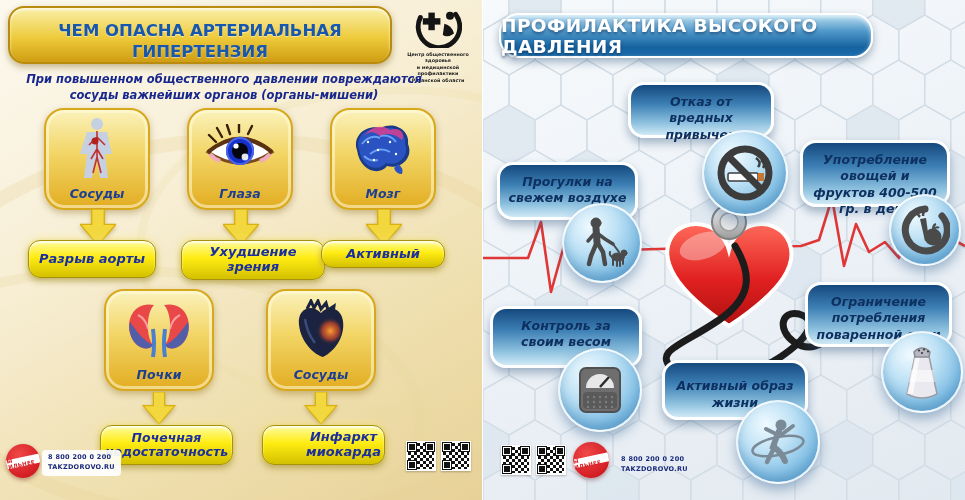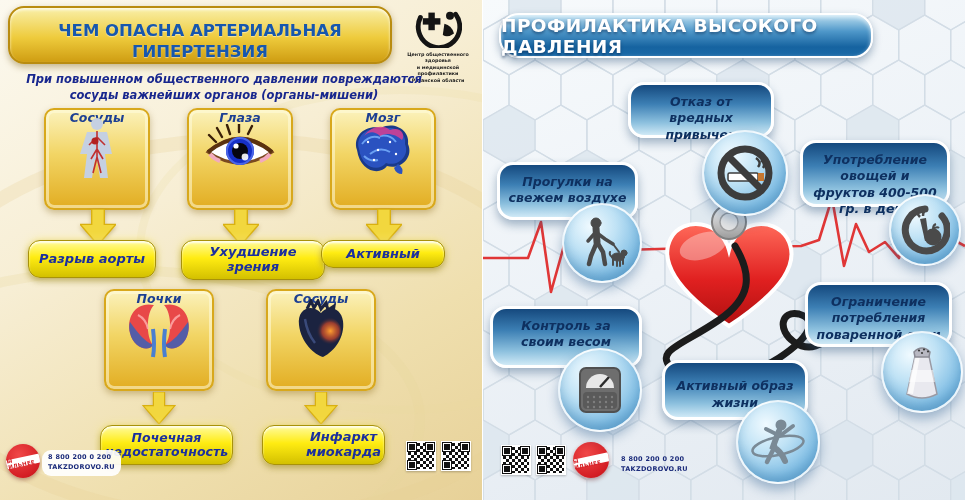--- a/index.html
+++ b/index.html
@@ -18,24 +18,24 @@
   .gold-banner span { color:#1757ad; font-weight:bold; font-size:16.5px; line-height:1.25; padding:0 28px;
     text-shadow:0 1px 1px rgba(255,255,255,.5);margin-top:14px; }
 
   .org-logo { position:absolute; width:82px; text-align:center; }
   .org-logo.on-left { left:397px; top:6px; color:#1c1c1c; }
   .org-logo .org-text { font-size:4.8px; line-height:1.35; font-weight:bold; }
 
   .subtitle { position:absolute; left:0; top:72px; width:448px; text-align:center;
     font-size:11.5px; font-weight:bold; font-style:italic; color:#18278e; line-height:1.35; }
 
-  .organ-card { position:absolute; width:106px; height:102px; border-radius:10px;
+  .organ-card { position:absolute; width:106px; height:102px; border-radius:20px;
     background:linear-gradient(180deg,#fbf2bc 0%,#f2d565 45%,#e2ad22 100%);
     border:2px solid #d8a81c; box-shadow:0 3px 7px rgba(120,85,0,.35), inset 0 0 0 3px rgba(255,252,220,.55);
-    display:flex; flex-direction:column; align-items:center; justify-content:flex-start; }
+    display:flex; flex-direction:column; align-items:center; justify-content:flex-end; }
   .organ-img { position:absolute; top:5px; left:0; width:100%; height:68px; display:flex; align-items:center; justify-content:center; }
   .organ-label { font-size:12.5px; font-weight:bold; font-style:italic; color:#1c3f93; padding-bottom:7px; }
 
   .arrow-down { position:absolute; width:36px; height:36px; filter:drop-shadow(0 2px 2px rgba(120,90,0,.35)); }
 
   .pill { position:absolute; border-radius:12px;
     background:linear-gradient(180deg,#fffb9e 0%,#ffec12 45%,#d3c000 100%);
     border:1px solid #a8920a; box-shadow:0 3px 6px rgba(100,80,0,.4), 0 0 8px rgba(255,240,120,.8), inset 0 2px 2px rgba(255,255,255,.8);
     display:flex; align-items:center; justify-content:center; text-align:center; }
   .pill span { color:#1b2f9e; font-weight:bold; font-style:italic; font-size:13px; line-height:1.15; }
@@ -64,21 +64,21 @@
     background:radial-gradient(circle at 35% 28%, #f0faff 0%, #bfe2f5 35%, #7fbde4 70%, #5ba3d4 100%);
     border:2px solid rgba(255,255,255,.85); box-shadow:0 6px 12px rgba(40,90,140,.4), inset 0 -6px 10px rgba(30,90,140,.25);
     display:flex; align-items:center; justify-content:center; }
 
   
   .red-logo { position:absolute; border-radius:50%; background:radial-gradient(circle at 38% 32%,#f04848,#d41e24 70%,#b01318);
     box-shadow:0 2px 4px rgba(100,20,20,.4); overflow:hidden; }
   .red-logo .band { position:absolute; left:-10%; top:38%; width:120%; height:26%; background:#ffffff; transform:rotate(-12deg);
     display:flex; align-items:center; justify-content:center; }
   .red-logo .band span { color:#d41e24; font-weight:bold; font-size:5.5px; letter-spacing:.3px; }
-  .contact { position:absolute; background:rgba(255,255,255,.92); border-radius:9px; padding:3px 6px;
+  .contact { position:absolute; background:rgba(255,255,255,.92); border-radius:4px; padding:3px 6px;
     color:#1a2a7a; font-weight:bold; font-size:6.5px; line-height:1.5; letter-spacing:.3px; }
   .qr { position:absolute; width:30px; height:30px; background:
       repeating-conic-gradient(#111 0% 25%, #fff 0% 50%);
     background-size:6px 6px; border:2px solid #fff; box-shadow:0 1px 2px rgba(0,0,0,.25); }
   .qr .finder { position:absolute; width:8px; height:8px; background:#111; border:1.5px solid #fff; outline:1.5px solid #111; }
   .qr .f1 { left:0; top:0; } .qr .f2 { right:0; top:0; } .qr .f3 { left:0; bottom:0; }
 </style>
 </head>
 <body>
 

